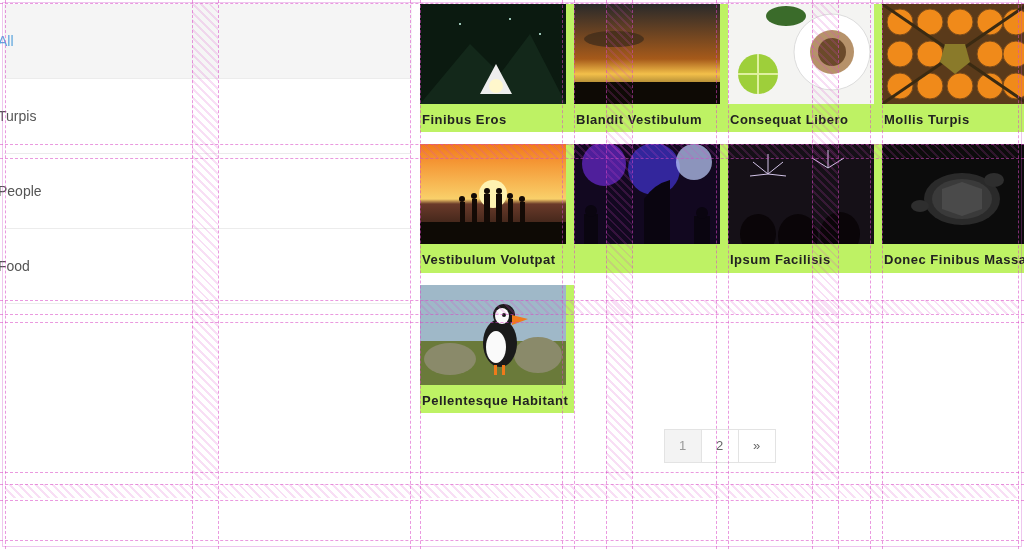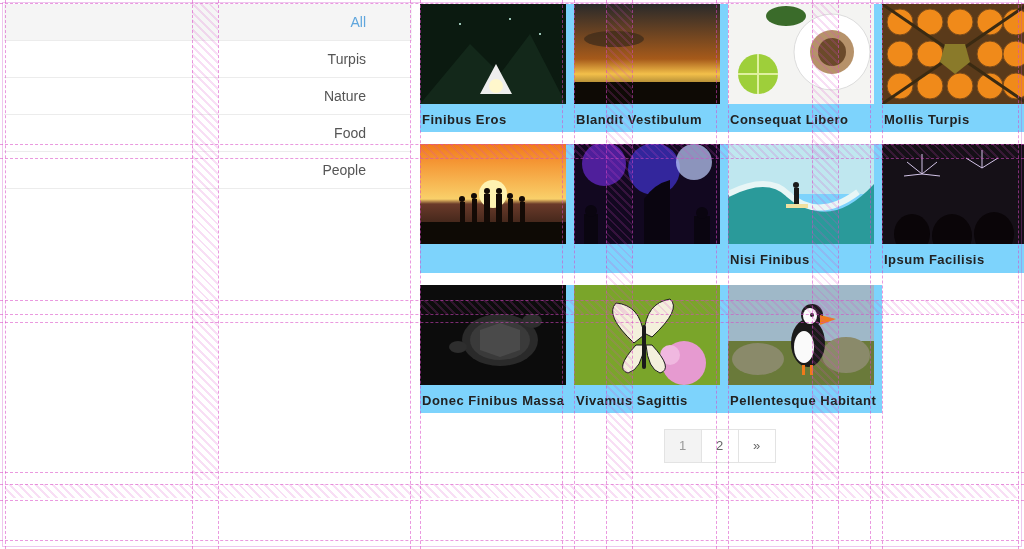--- a/index.html
+++ b/index.html
@@ -11,35 +11,35 @@
   .vline { position: absolute; top: 0; bottom: 0; width: 0; border-left: 1px dashed #d946c6; opacity: .55; }
   .hline { position: absolute; left: 0; right: 0; height: 0; border-top: 1px dashed #d946c6; opacity: .55; }
   .hatch { position: absolute; background: repeating-linear-gradient(45deg, rgba(217,70,198,.35) 0 2px, transparent 2px 6px); opacity: .5; }
 
   .page { display: flex; padding: 4px; gap: 0; }
 
   
   .sidebar { width: 408px; flex: 0 0 408px; }
   .filter-list { list-style: none; }
   .filter-item {
-    text-align: right;
+    text-align: left;
     font-size: 14px;
     color: #555;
-    padding: 10px 0;
+    padding: 29px 0;
     border-bottom: 1px solid #ececec;
     background: #fff;
     cursor: pointer;
   }
   .filter-item.active { color: #5fa6dd; background: #f5f5f5; }
   .filter-label { display: inline-block; padding: 0 40px 0 0; transform: translateX(-6px); }
 
   
   .grid-wrap { flex: 1; padding-left: 8px; }
   .grid { display: grid; grid-template-columns: repeat(4, 146px); column-gap: 8px; row-gap: 12px; }
-  .card { width: 154px; background: #7dd3fc; cursor: pointer; }
+  .card { width: 154px; background: #bef264; cursor: pointer; }
   .thumb { width: 146px; height: 100px; display: block; position: relative; overflow: hidden; }
   .thumb svg { width: 100%; height: 100%; display: block; }
   .card-title {
     font-family: "Arial Black", "Impact", sans-serif;
     font-stretch: expanded;
     letter-spacing: .5px;
     font-size: 13px;
     line-height: 1.25;
     text-transform: none;
     color: #222;
@@ -70,27 +70,24 @@
 
   <nav class="sidebar">
     <ul class="filter-list">
       <li class="filter-item active">
         <span class="filter-label">All</span>
       </li>
       <li class="filter-item">
         <span class="filter-label">Turpis</span>
       </li>
       <li class="filter-item">
-        <span class="filter-label">Nature</span>
+        <span class="filter-label">People</span>
       </li>
       <li class="filter-item">
         <span class="filter-label">Food</span>
-      </li>
-      <li class="filter-item">
-        <span class="filter-label">People</span>
       </li>
     </ul>
   </nav>
 
   <main class="grid-wrap">
     <div class="grid">
 
       <div class="card">
         <span class="thumb">
           <svg viewBox="0 0 146 100">
@@ -191,55 +188,41 @@
                 <circle cx="42" cy="55" r="3"></circle>
                 <circle cx="54" cy="52" r="3"></circle>
                 <circle cx="67" cy="47" r="3"></circle>
                 <circle cx="79" cy="47" r="3"></circle>
                 <circle cx="90" cy="52" r="3"></circle>
                 <circle cx="102" cy="55" r="3"></circle>
               </g>
               <rect y="78" width="146" height="22" fill="#0e0a05"></rect>
             </svg>
         </span>
+        <div class="card-title">Vestibulum Volutpat</div>
       </div>
 
       <div class="card">
         <span class="thumb">
           <svg viewBox="0 0 146 100">
               <rect width="146" height="100" fill="#120820"></rect>
               <circle cx="30" cy="20" r="22" fill="#6a2ad0" opacity=".7"></circle>
               <circle cx="80" cy="25" r="26" fill="#4a3af0" opacity=".6"></circle>
               <circle cx="120" cy="18" r="18" fill="#c0d0ff" opacity=".7"></circle>
               <g fill="#0a0510">
                 <path d="M70 100 L70 55 Q80 40 96 36 L96 100 Z"></path>
                 <rect x="10" y="70" width="14" height="30"></rect>
                 <rect x="120" y="72" width="16" height="28"></rect>
                 <circle cx="17" cy="67" r="6"></circle>
                 <circle cx="128" cy="69" r="6"></circle>
               </g>
             </svg>
         </span>
       </div>
 
-      <div class="card">
-        <span class="thumb">
-          <svg viewBox="0 0 146 100">
-              <rect width="146" height="50" fill="#bfe7ef"></rect>
-              <path d="M0 50 Q40 30 60 50 Q100 90 146 40 L146 100 L0 100 Z" fill="#2a9a9a"></path>
-              <path d="M0 50 Q40 30 60 50 Q90 78 130 48" fill="none" stroke="#e8f6f6" stroke-width="6"></path>
-              <g fill="#1a1a1a">
-                <rect x="66" y="44" width="5" height="16"></rect>
-                <circle cx="68" cy="41" r="3"></circle>
-                <rect x="58" y="60" width="22" height="4" fill="#f0e0a0"></rect>
-              </g>
-            </svg>
-        </span>
-        <div class="card-title">Nisi Finibus</div>
-      </div>
 
       <div class="card">
         <span class="thumb">
           <svg viewBox="0 0 146 100">
               <rect width="146" height="100" fill="#151017"></rect>
               <g stroke="#e8d8ff" stroke-width="1" opacity=".9">
                 <line x1="40" y1="30" x2="40" y2="10"></line>
                 <line x1="40" y1="30" x2="55" y2="18"></line>
                 <line x1="40" y1="30" x2="25" y2="18"></line>
                 <line x1="40" y1="30" x2="58" y2="32"></line>
@@ -266,37 +249,20 @@
               <ellipse cx="80" cy="55" rx="38" ry="26" fill="#2a2a2a"></ellipse>
               <ellipse cx="80" cy="55" rx="30" ry="20" fill="#3a3a3a"></ellipse>
               <path d="M60 45 L80 38 L100 45 L100 65 L80 72 L60 65 Z" fill="#4a4a4a"></path>
               <ellipse cx="38" cy="62" rx="9" ry="6" fill="#2e2e2e"></ellipse>
               <ellipse cx="112" cy="36" rx="10" ry="7" fill="#2e2e2e"></ellipse>
             </svg>
         </span>
         <div class="card-title">Donec Finibus Massa</div>
       </div>
 
-      <div class="card">
-        <span class="thumb">
-          <svg viewBox="0 0 146 100">
-              <rect width="146" height="100" fill="#7aa52a"></rect>
-              <circle cx="110" cy="78" r="22" fill="#e69ad0"></circle>
-              <circle cx="96" cy="70" r="10" fill="#f0b8e0"></circle>
-              <g>
-                <path d="M60 58 Q30 30 42 18 Q66 20 70 50 Z" fill="#f4f0dc" stroke="#1a1a1a"></path>
-                <path d="M78 52 Q108 24 96 14 Q72 18 70 48 Z" fill="#f4f0dc" stroke="#1a1a1a"></path>
-                <path d="M62 60 Q40 84 54 88 Q68 84 70 60 Z" fill="#f4f0dc" stroke="#1a1a1a"></path>
-                <path d="M78 60 Q100 84 86 88 Q74 84 72 60 Z" fill="#f4f0dc" stroke="#1a1a1a"></path>
-                <rect x="68" y="40" width="4" height="44" rx="2" fill="#1a1a1a"></rect>
-              </g>
-            </svg>
-        </span>
-        <div class="card-title">Vivamus Sagittis</div>
-      </div>
 
       <div class="card">
         <span class="thumb">
           <svg viewBox="0 0 146 100">
               <rect width="146" height="56" fill="#9fb8c8"></rect>
               <rect y="56" width="146" height="44" fill="#6a7a3a"></rect>
               <ellipse cx="30" cy="74" rx="26" ry="16" fill="#8a8a6a"></ellipse>
               <ellipse cx="118" cy="70" rx="24" ry="18" fill="#8a8a6a"></ellipse>
               <g>
                 <ellipse cx="80" cy="58" rx="17" ry="24" fill="#1a1a1a"></ellipse>

